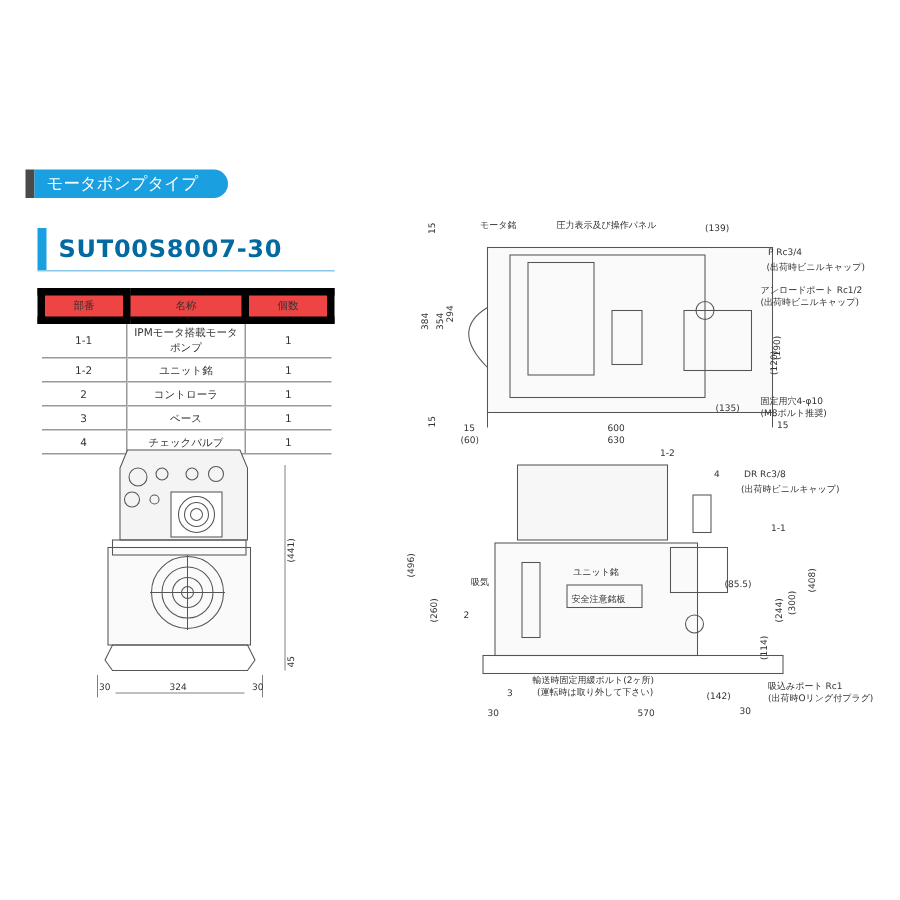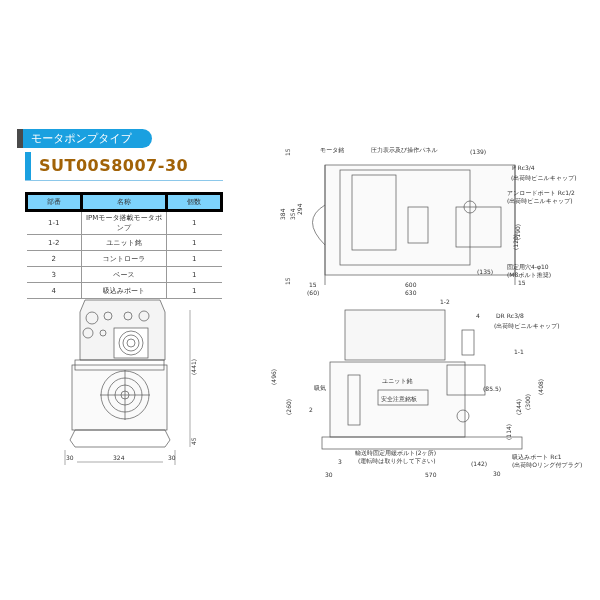--- a/index.html
+++ b/index.html
@@ -1,24 +1,24 @@
 <!DOCTYPE html>
 <html><head>
 <meta charset="utf-8">
 <style>
   html,body{margin:0;padding:0;background:#fff;}
   body{width:600px;height:600px;position:relative;overflow:hidden;font-family:"DejaVu Sans",sans-serif;color:#333;}
-  .banner{position:absolute;left:17px;top:129px;height:19px;display:flex;align-items:center;justify-content:center;}
+  .banner{position:absolute;left:17px;top:113px;height:19px;display:flex;align-items:center;justify-content:center;}
   .banner .bar{width:6px;height:19px;background:#4a4a4a;}
   .banner .label{height:19px;line-height:19px;background:#1aa0e0;color:#fff;font-size:11px;padding:0 20px 0 8px;border-radius:0 10px 10px 0;}
   .model{position:absolute;left:25px;top:150px;width:198px;height:30px;border-bottom:1px solid #8cc8ea;}
   .model .accent{position:absolute;left:0;top:2px;width:6px;height:28px;background:#1aa0e0;}
-  .model .text{position:absolute;left:14px;top:6px;font-size:16px;font-weight:bold;color:#a16207;letter-spacing:0.5px;}
+  .model .text{position:absolute;left:14px;top:6px;font-size:16px;font-weight:bold;color:#0369a1;letter-spacing:0.5px;}
   table.parts{position:absolute;left:25px;top:192px;width:198px;border-collapse:collapse;font-size:7px;}
-  table.parts th{background:#7dd3fc;color:#333;font-weight:normal;height:12px;border:3px solid #000000;}
+  table.parts th{background:#ef4444;color:#333;font-weight:normal;height:12px;border:5px solid #000000;}
   table.parts td{height:13px;text-align:center;border:1px solid #999;border-left:none;border-right:none;}
   table.parts td+td{border-left:1px solid #999;}
   svg{position:absolute;left:0;top:0;}
   .dim{font-size:6px;fill:#333;}
 </style>
 </head>
 <body>
 
 <div class="banner">
   <div class="bar"></div>
@@ -54,21 +54,21 @@
         <td>コントローラ</td>
         <td>1</td>
       </tr>
     <tr>
         <td>3</td>
         <td>ベース</td>
         <td>1</td>
       </tr>
     <tr>
         <td>4</td>
-        <td>吸込みポート</td>
+        <td>チェックバルブ</td>
         <td>1</td>
       </tr>
   </tbody>
 </table>
 
 <svg width="600" height="600" fill="none" stroke="#555" stroke-width="0.7">
 
   <g>
     <path d="M80 312 L85 300 L160 300 L165 312 L165 360 L80 360 Z" fill="#f4f4f4"></path>
     <circle cx="92" cy="318" r="6"></circle>

